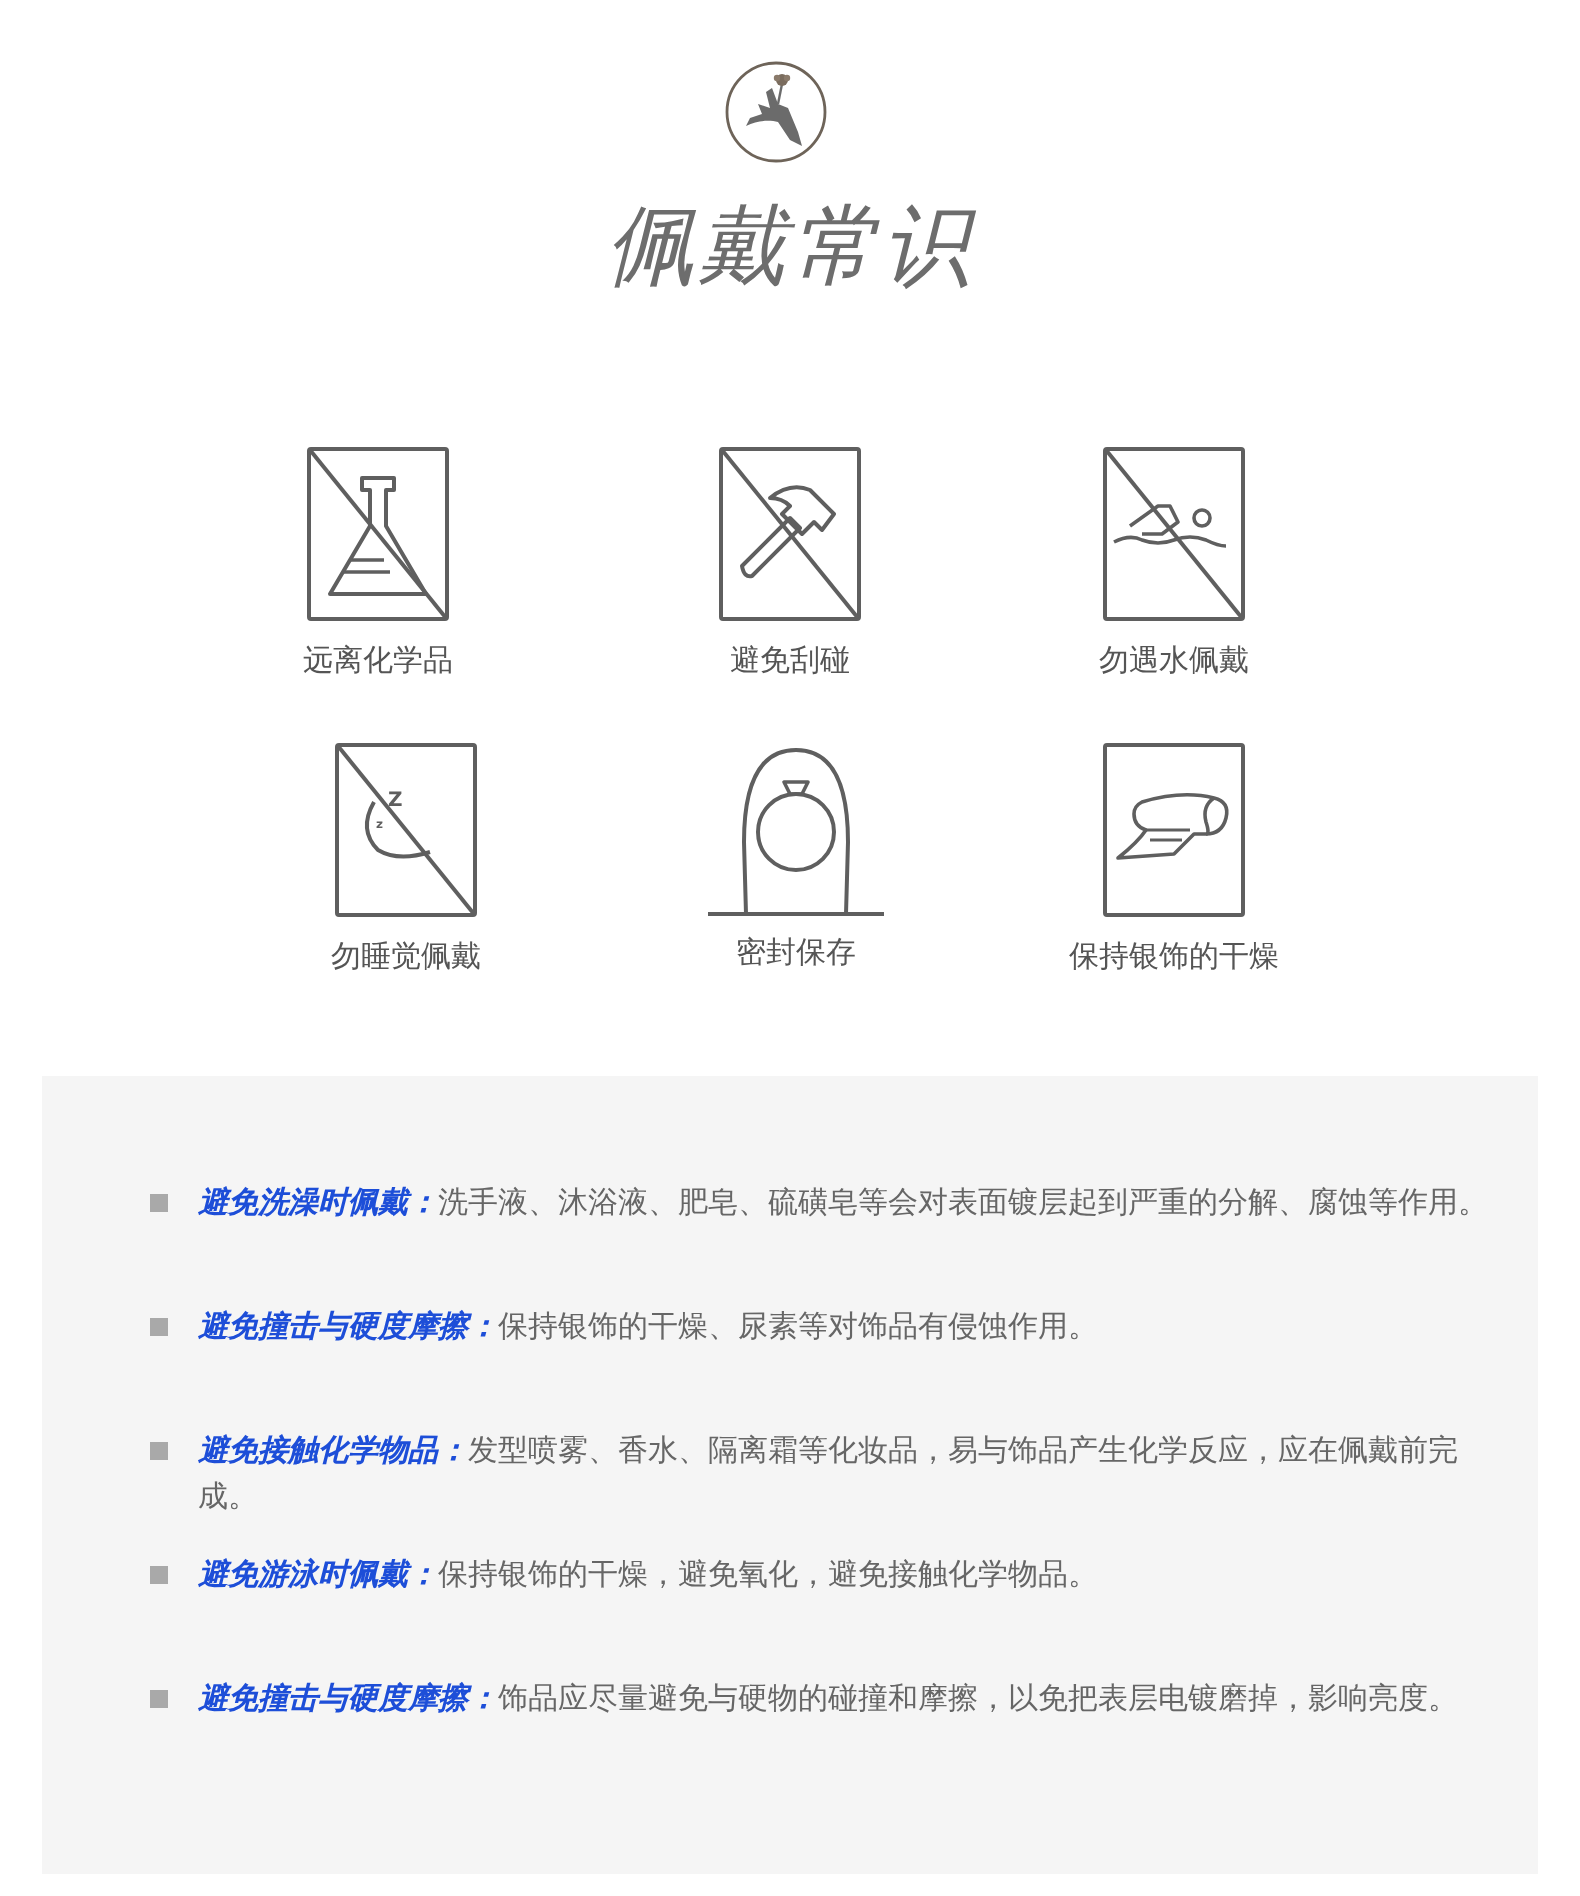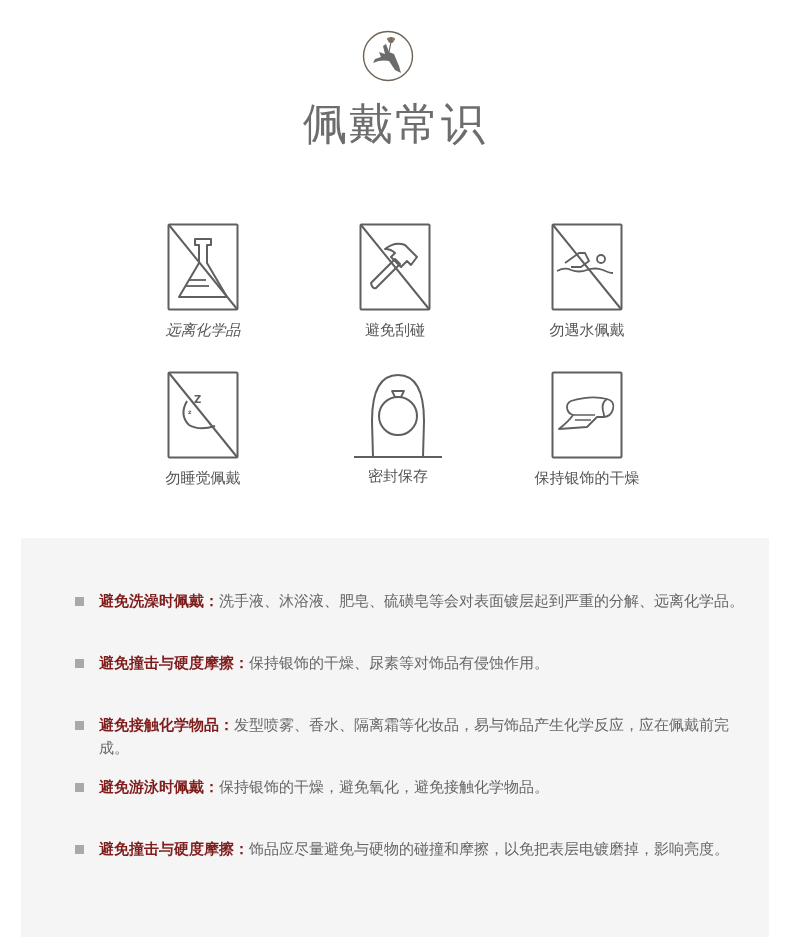--- a/index.html
+++ b/index.html
@@ -1,47 +1,47 @@
 <!DOCTYPE html>
 <html><head>
   <meta charset="utf-8">
   <style>
     html, body { margin: 0; padding: 0; background: #ffffff; }
     body { width: 790px; height: 948px; position: relative; overflow: hidden;
            font-family: "DejaVu Sans", "Liberation Sans", sans-serif; color: #555; }
     .logo { position: absolute; left: 361px; top: 30px; width: 54px; height: 52px; }
     .title { position: absolute; left: 0; width: 790px; top: 94px; text-align: center;
              font-family: "DejaVu Serif", "Liberation Serif", serif; font-size: 44px;
-             color: #6d6d6d; letter-spacing: 2px; line-height: 60px; }
+             color: #6d6d6d; letter-spacing: 2px; line-height: 60px; font-style: italic; }
     .icon-cell { position: absolute; width: 140px; text-align: center; }
     .icon-cell svg { display: block; margin: 0 auto; }
     .icon-label { font-size: 15px; color: #555; margin-top: 9px; line-height: 20px; white-space: nowrap; }
     .panel { position: absolute; left: 21px; top: 538px; width: 748px; height: 399px; background: #f5f5f5; }
     .item { position: absolute; left: 56px; width: 680px; font-size: 15px; line-height: 23px; color: #666; }
     .bullet { position: absolute; left: -2px; top: 7px; width: 9px; height: 9px; background: #a9a9a9; }
     .item-text { margin-left: 22px; }
-    .item-title { font-weight: bold; color: #7f1d1d; }
+    .item-title { font-weight: bold; color: #1d4ed8; font-style: italic; }
   </style>
 </head>
 <body>
 
 <div class="logo">
   <svg width="54" height="52" viewBox="0 0 54 52">
     <circle cx="27" cy="26" r="24.5" fill="none" stroke="#6e6459" stroke-width="1.4"></circle>
     <path d="M12 33 C18 30 24 30 28 31 L34 40 L40 43 L38 36 L33 24 L28 22 L25 14 L22 16 L24 24 L18 22 L20 27 L14 29 Z" fill="#6b6b6b"></path>
     <path d="M28 22 L30 12" stroke="#6b6b6b" stroke-width="1.2"></path>
     <circle cx="30" cy="10" r="3" fill="#7a6c5e"></circle>
     <circle cx="27.5" cy="9" r="1.6" fill="#8a7a6a"></circle>
     <circle cx="32.5" cy="9" r="1.6" fill="#8a7a6a"></circle>
   </svg>
 </div>
 
 <div class="title">佩戴常识</div>
 
-<div class="icon-cell" style="left:133px; top:223px;font-style:italic;">
+<div class="icon-cell" style="left:119px; top:223px;">
   <svg width="72" height="88" viewBox="0 0 72 88">
     <rect x="1.5" y="1.5" width="69" height="85" rx="1" fill="none" stroke="#5f5f5f" stroke-width="2"></rect>
     <line x1="2" y1="2" x2="70" y2="86" stroke="#5f5f5f" stroke-width="2"></line>
     <path d="M28 16 H44 V22 H40 V40 L60 74 H12 L32 40 V22 H28 Z" fill="none" stroke="#5f5f5f" stroke-width="2" stroke-linejoin="round"></path>
     <line x1="22" y1="57" x2="39" y2="57" stroke="#5f5f5f" stroke-width="1.8"></line>
     <line x1="19" y1="63" x2="42" y2="63" stroke="#5f5f5f" stroke-width="1.8"></line>
   </svg>
   <div class="icon-label">远离化学品</div>
 </div>
 
@@ -95,21 +95,21 @@
     <line x1="22" y1="44" x2="44" y2="44" stroke="#5f5f5f" stroke-width="1.5"></line>
     <line x1="24" y1="49" x2="40" y2="49" stroke="#5f5f5f" stroke-width="1.5"></line>
   </svg>
   <div class="icon-label">保持银饰的干燥</div>
 </div>
 
 <div class="panel">
   <div class="item" style="top:52px;">
     <span class="bullet"></span>
     <div class="item-text">
-      <span class="item-title">避免洗澡时佩戴：</span><span>洗手液、沐浴液、肥皂、硫磺皂等会对表面镀层起到严重的分解、远离化学品。</span>
+      <span class="item-title">避免洗澡时佩戴：</span><span>洗手液、沐浴液、肥皂、硫磺皂等会对表面镀层起到严重的分解、腐蚀等作用。</span>
     </div>
   </div>
   <div class="item" style="top:114px;">
     <span class="bullet"></span>
     <div class="item-text">
       <span class="item-title">避免撞击与硬度摩擦：</span><span>保持银饰的干燥、尿素等对饰品有侵蚀作用。</span>
     </div>
   </div>
   <div class="item" style="top:176px;">
     <span class="bullet"></span>

